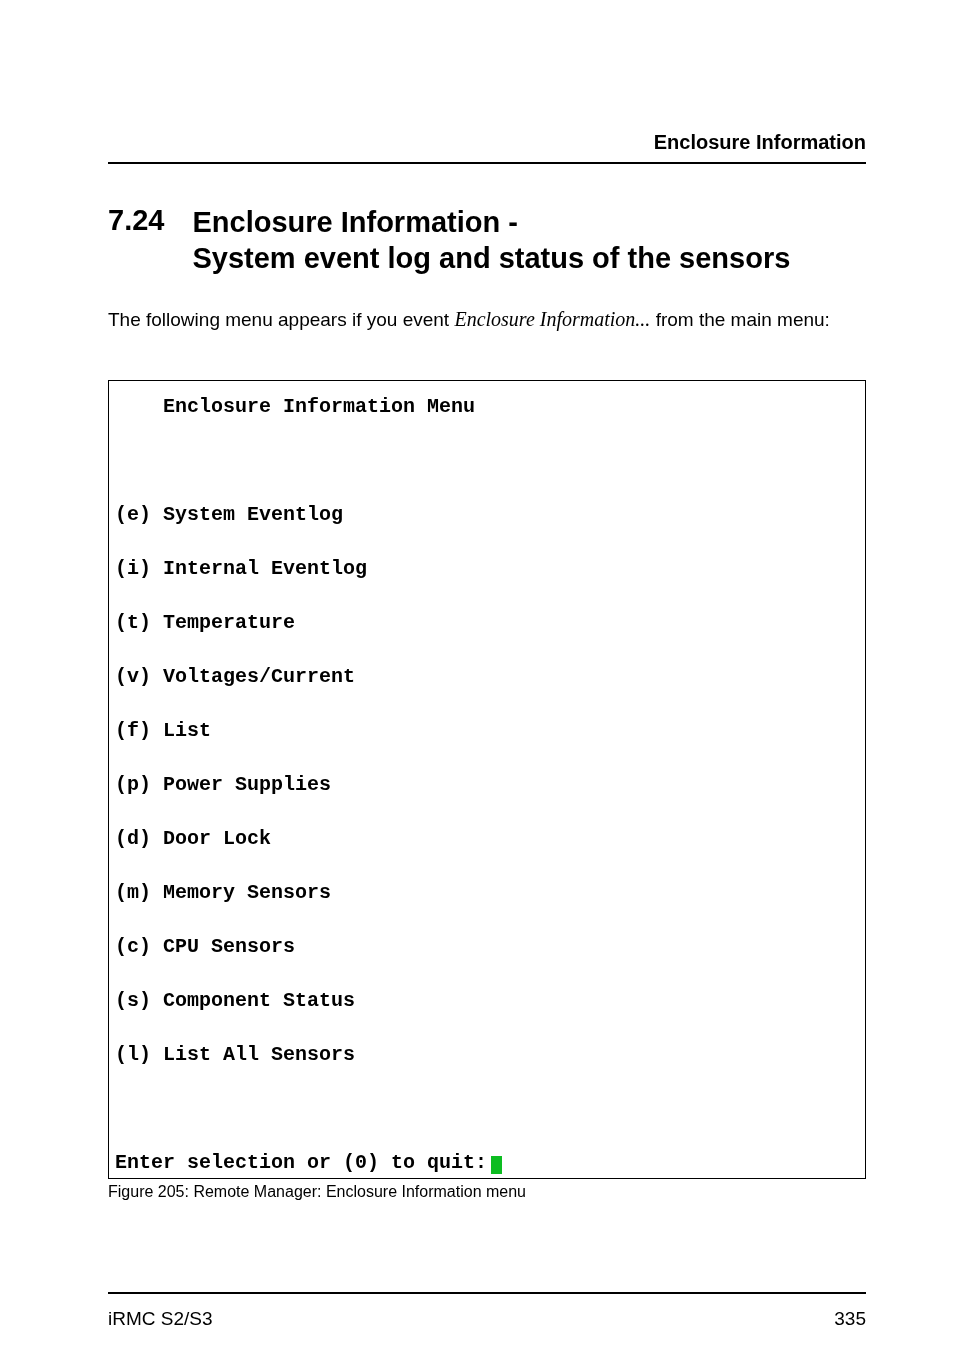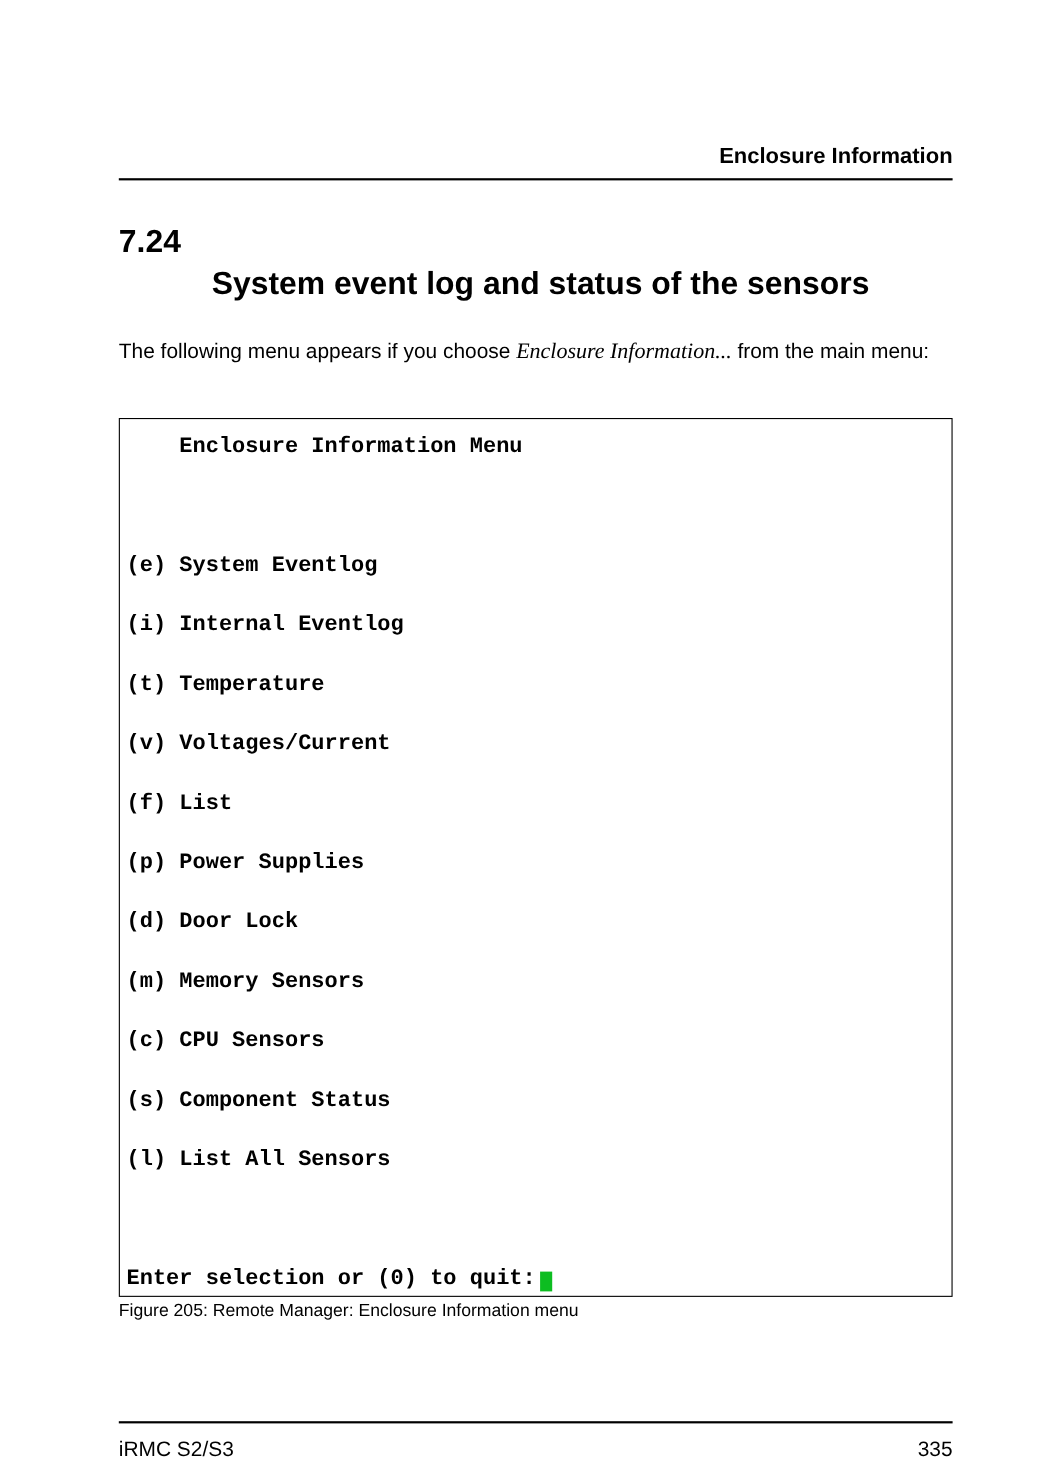--- a/index.html
+++ b/index.html
@@ -97,27 +97,27 @@
 <body>
 
 <div class="page">
 
   <div class="running-head">Enclosure Information</div>
   <hr class="hr-top">
 
   <div class="section-heading">
     <div class="section-num">7.24</div>
     <div class="section-title">
-      <br>
+      <span>Enclosure Information -</span><br>
       <span>System event log and status of the sensors</span>
     </div>
   </div>
 
   <p class="intro">
-    <span>The following menu appears if you choose </span><span class="italic">Enclosure Information...</span><span> from the main menu:</span>
+    <span>The following menu appears if you event </span><span class="italic">Enclosure Information...</span><span> from the main menu:</span>
   </p>
 
   <div class="terminal-box"><div>    Enclosure Information Menu</div>
 <div> </div>
 <div>(e) System Eventlog</div>
 <div>(i) Internal Eventlog</div>
 <div>(t) Temperature</div>
 <div>(v) Voltages/Current</div>
 <div>(f) List</div>
 <div>(p) Power Supplies</div>

